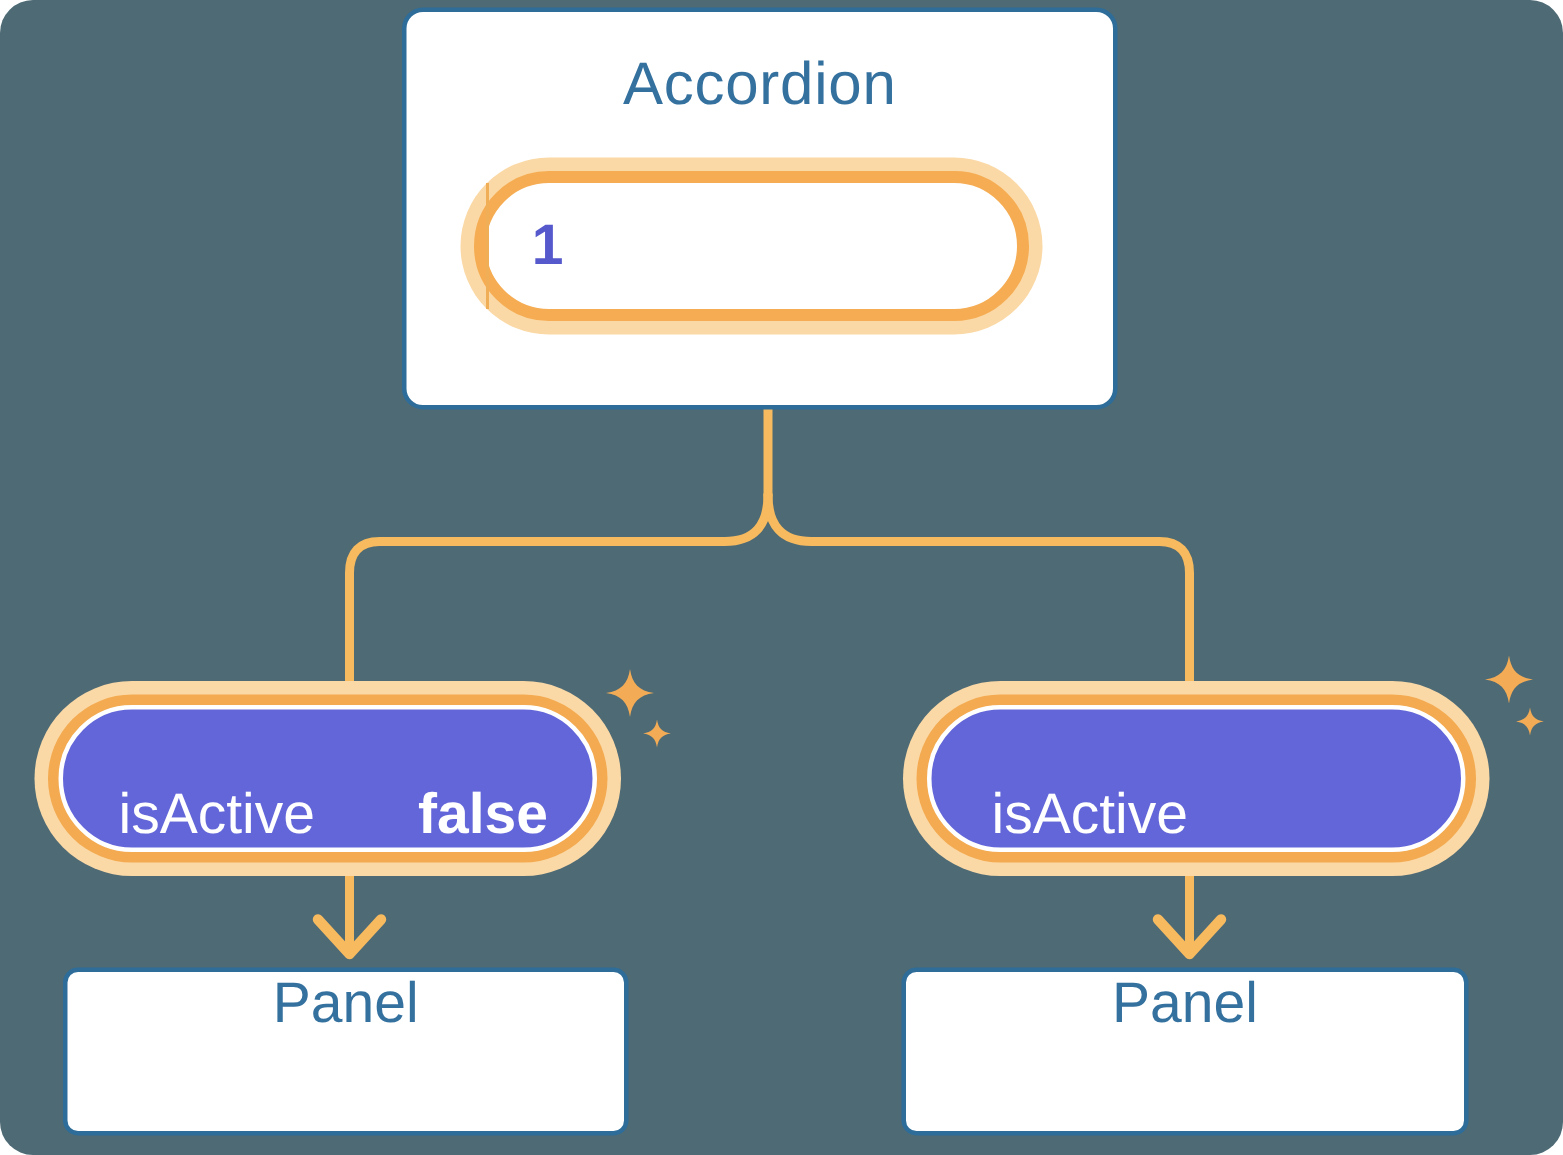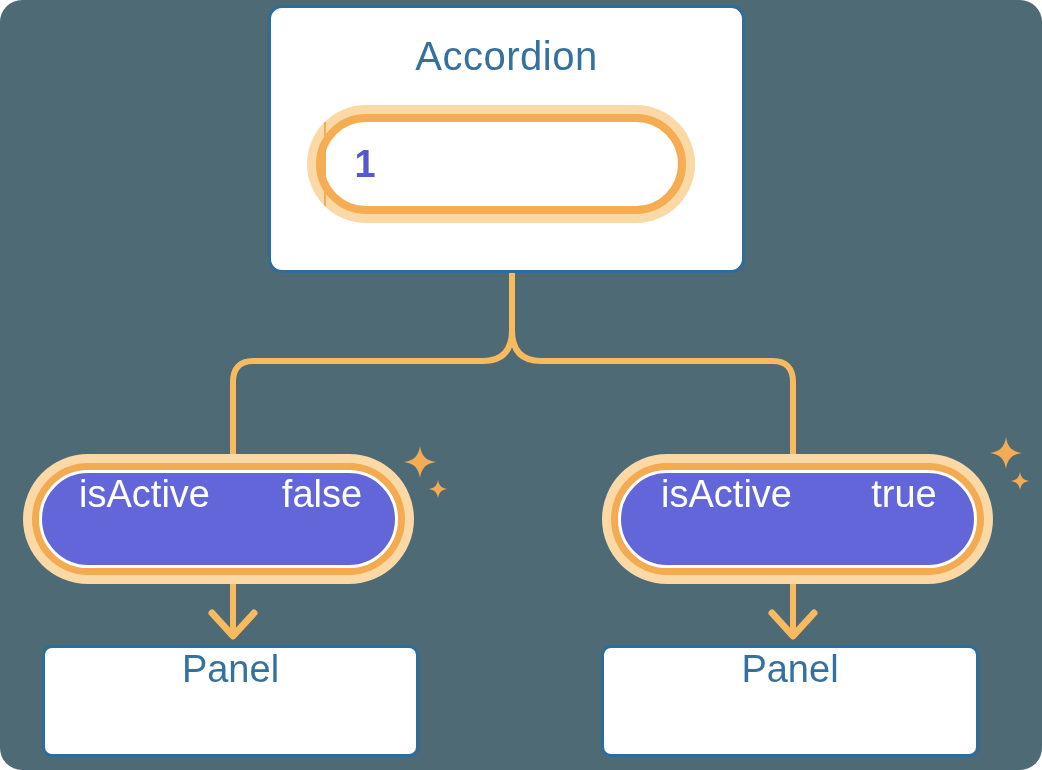--- a/index.html
+++ b/index.html
@@ -76,21 +76,21 @@
   .prop-pill {
     position: absolute;
     top: 470px;
     width: 359px; height: 98px;
     box-sizing: border-box;
     background: #6366d9;
     border: 3px solid #ffffff;
     border-radius: 999px;
     box-shadow: 0 0 0 7px #f3aa50, 0 0 0 16px #fbd9a6;
     display: flex;
-    align-items: flex-start;
+    align-items: flex-end;
     color: #ffffff;
     z-index: 3;
   }
   .prop-pill-left  { left: 39px; }
   .prop-pill-right { left: 618px; }
   .prop-pill .pill-label {
     display: flex;
     align-items: center;
     justify-content: center;
     font-size: 38px;
@@ -100,21 +100,21 @@
   .prop-pill .pill-divider {
     width: 2px;
     background: #ffffff;
   }
   .prop-pill .pill-value {
     flex: 1;
     display: flex;
     align-items: center;
     justify-content: center;
     font-size: 38px;
-    font-weight: 400;
+    font-weight: 700;
   }
   
   .panel-card {
     display: flex;
     align-items: flex-start;
     justify-content: center;
     border-radius: 10px;
     font-size: 38px;
     color: #35719f;
   }
@@ -162,21 +162,20 @@
 
   <div class="prop-pill prop-pill-left">
     <div class="pill-label">isActive</div>
     <div class="pill-divider"></div>
     <div class="pill-value">false</div>
   </div>
 
   <div class="prop-pill prop-pill-right">
     <div class="pill-label">isActive</div>
     <div class="pill-divider"></div>
-    <div class="pill-value">true</div>
   </div>
 
   <div class="card panel-card panel-card-left">
     <span>Panel</span>
   </div>
   <div class="card panel-card panel-card-right">
     <span>Panel</span>
   </div>
 
 </div>

